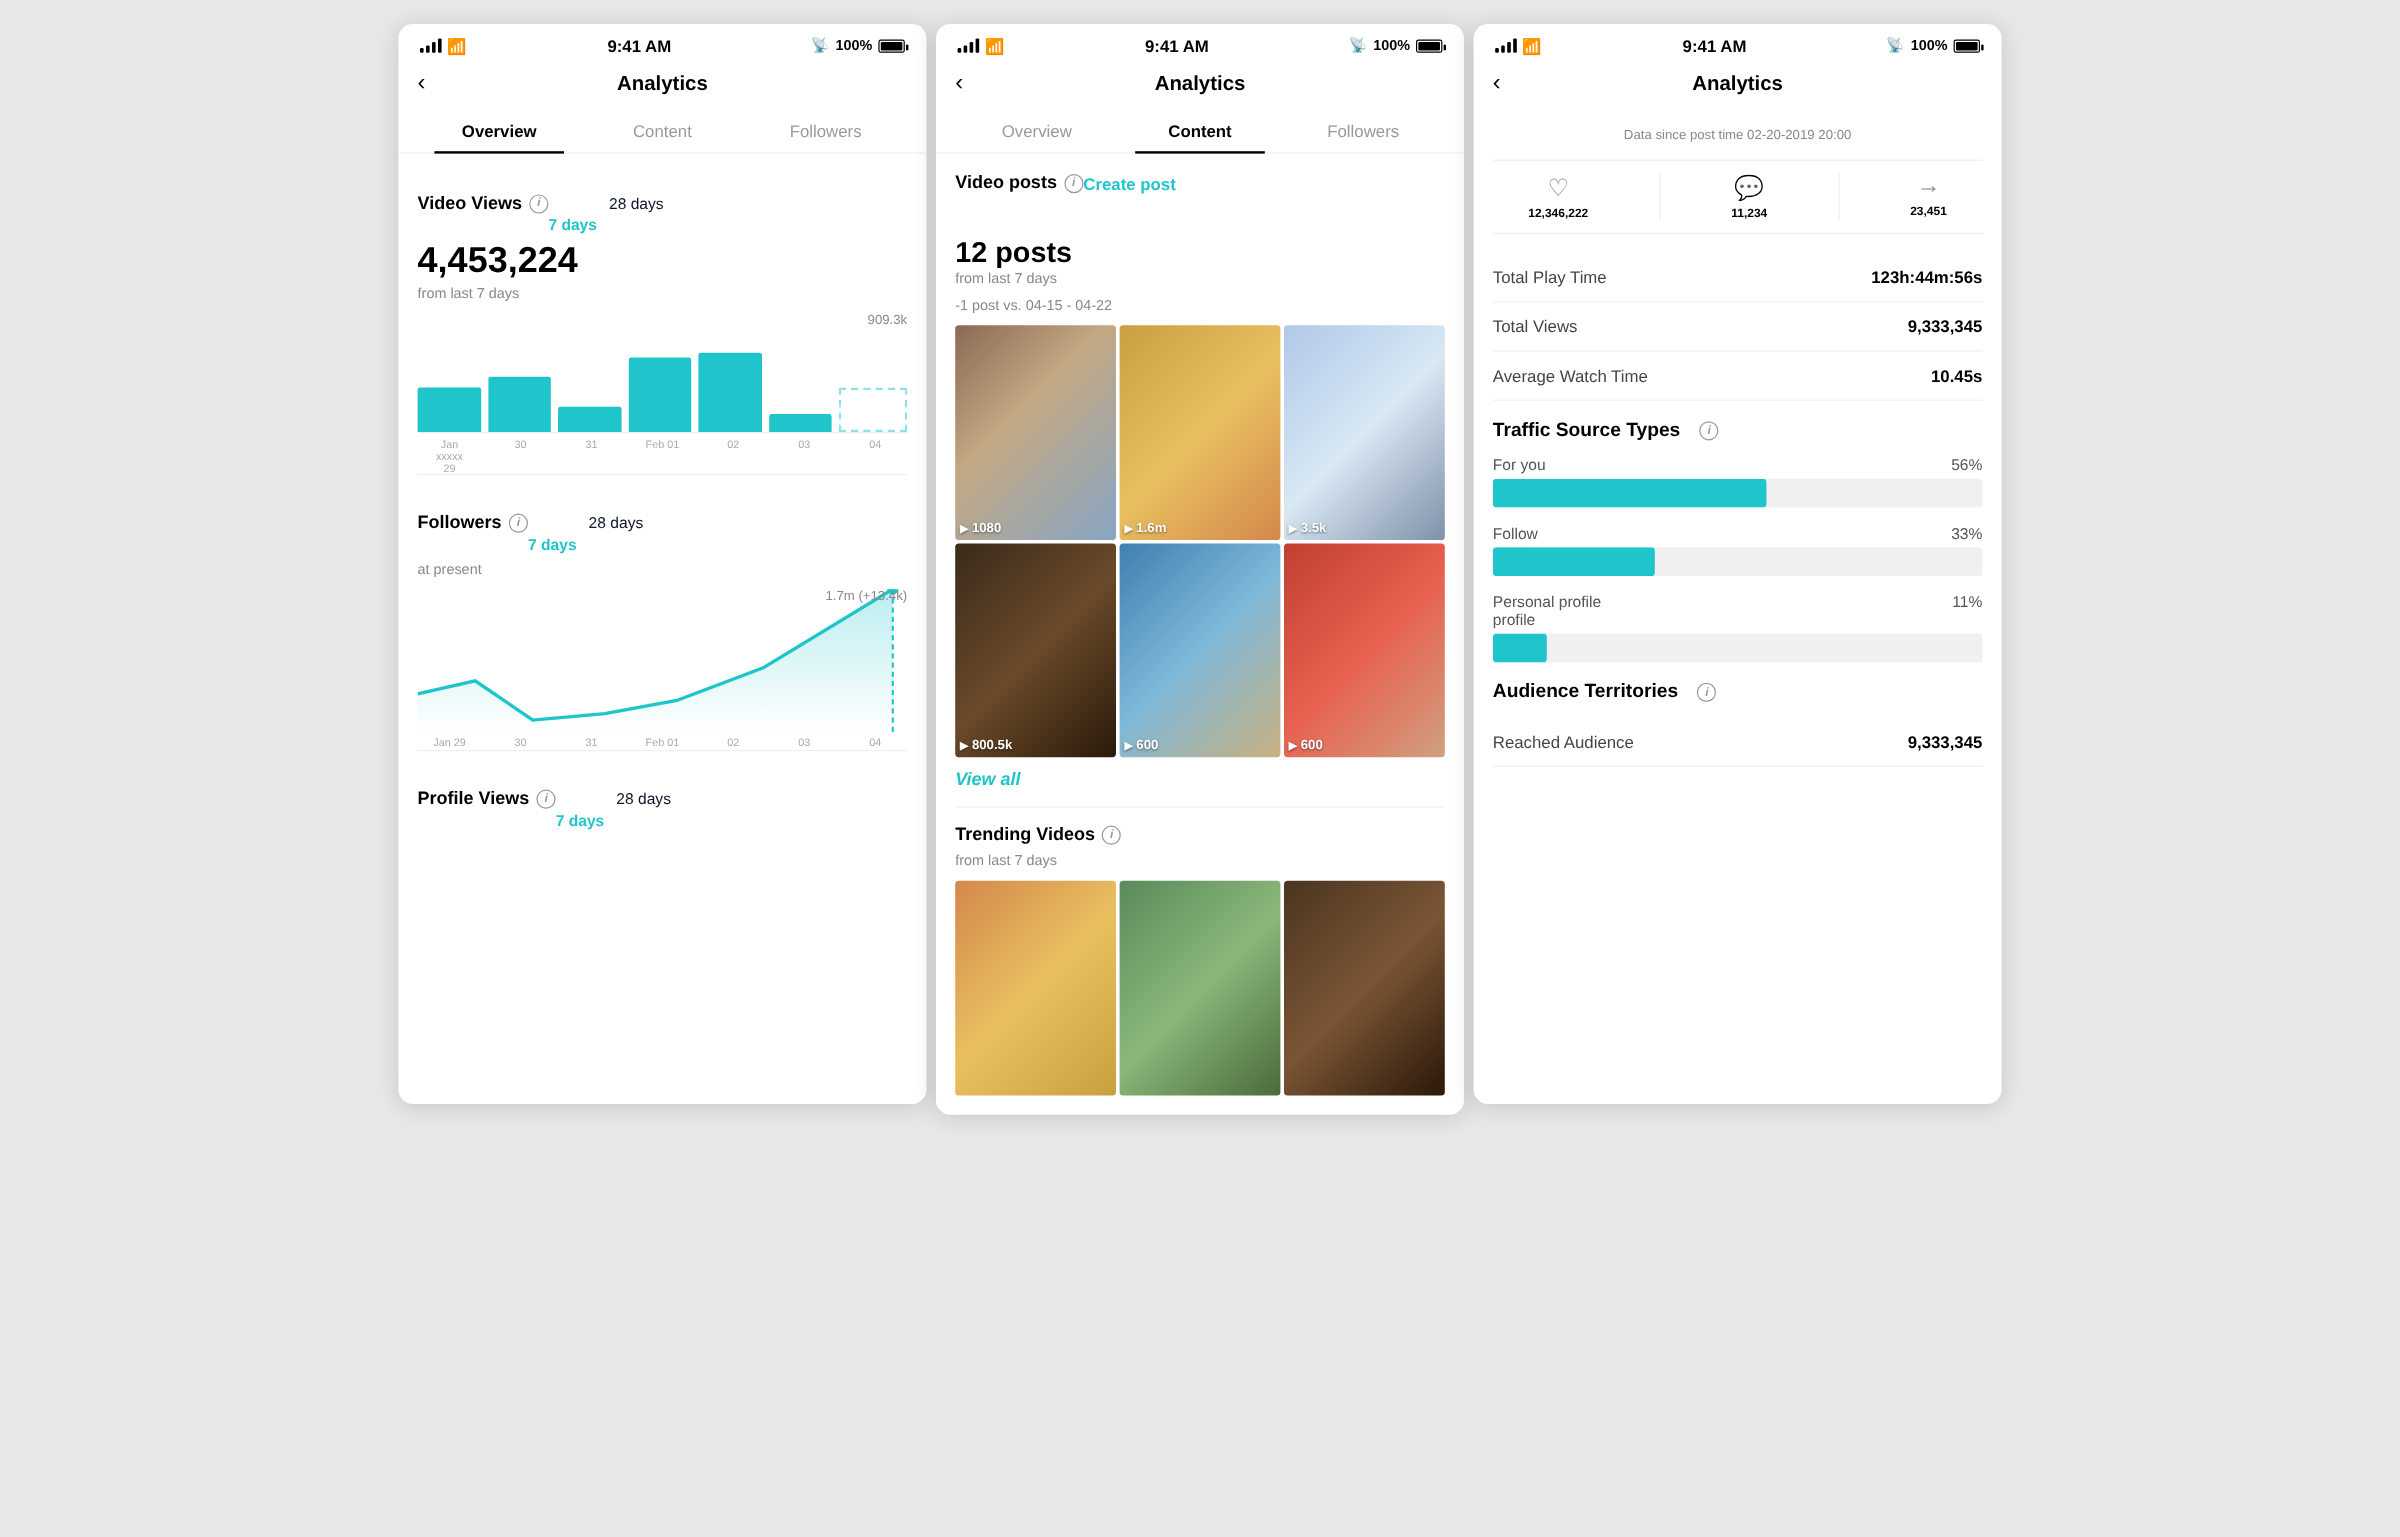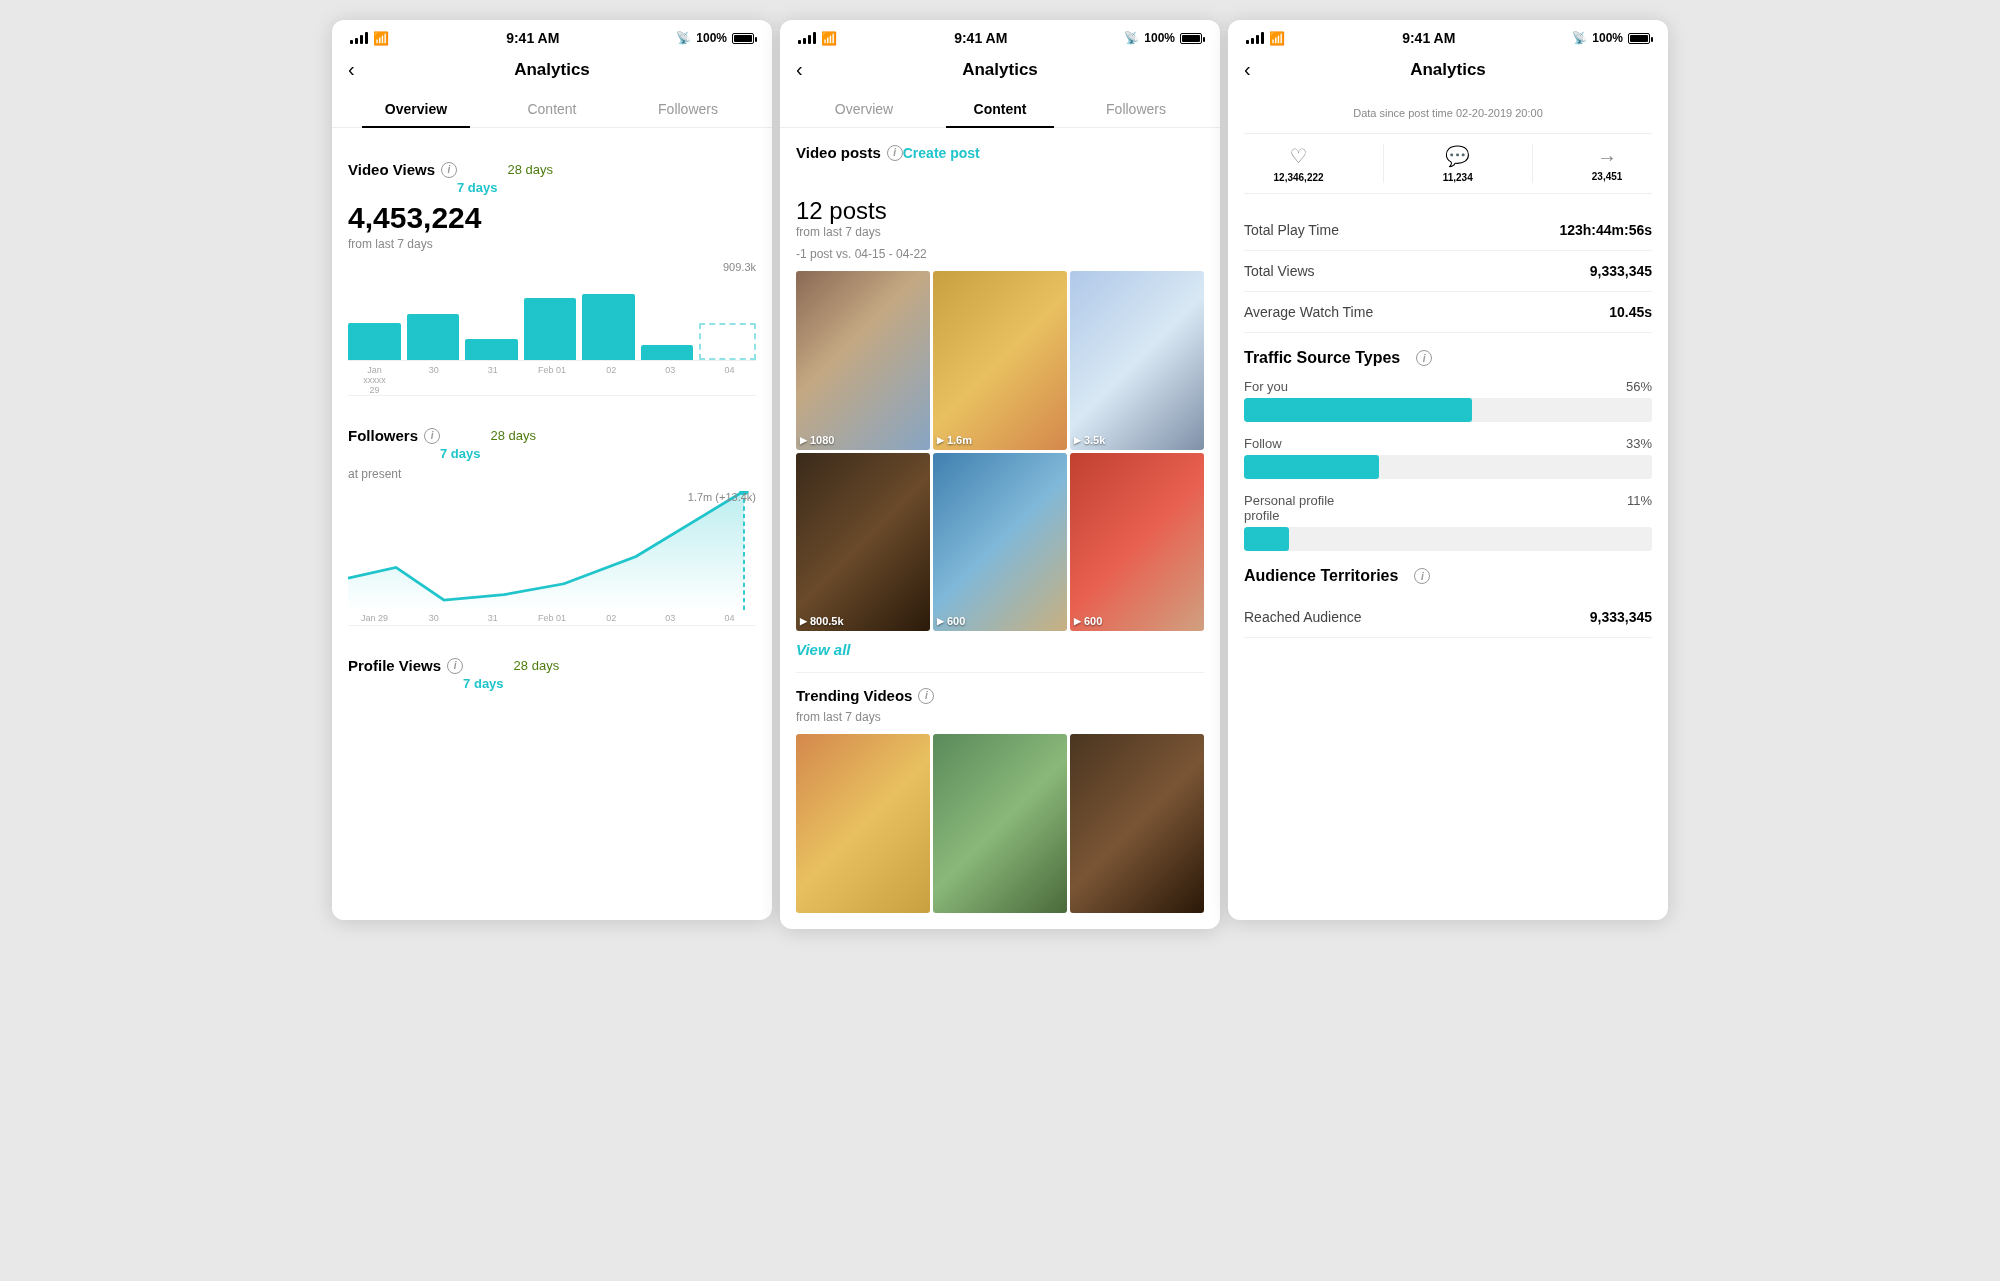--- a/index.html
+++ b/index.html
@@ -100,21 +100,21 @@
       border: 1.5px solid #999;
       display: inline-flex;
       align-items: center;
       justify-content: center;
       font-size: 10px;
       color: #999;
       font-style: italic;
       font-weight: 700;
     }
     .day-buttons { display: flex; gap: 10px; align-items: center; }
-    .day-btn { font-size: 13px; color: #4d7c0f; cursor: pointer; }
+    .day-btn { font-size: 13px; color: #0f172a; cursor: pointer; }
     .day-btn.active { color: #20c5cb; font-weight: 600; margin-top: 36px; }
     .big-number { font-size: 30px; font-weight: 700; margin-bottom: 2px; }
     .sub-text { font-size: 12px; color: #888; margin-bottom: 10px; }
     .chart-area {
       position: relative;
       height: 120px;
       margin-bottom: 4px;
     }
     .chart-label {
       position: absolute;
@@ -280,21 +280,21 @@
     .thumb-city { background: linear-gradient(135deg, #8b6955 0%, #c4a882 40%, #87a5c4 100%); }
     .thumb-food { background: linear-gradient(135deg, #c8a040 0%, #e8c060 50%, #d4884c 100%); }
     .thumb-snow { background: linear-gradient(135deg, #b0c8e8 0%, #d8e8f4 50%, #8090a8 100%); }
     .thumb-hall { background: linear-gradient(135deg, #3a2a1a 0%, #6a4a2a 50%, #2a1a0a 100%); }
     .thumb-venice { background: linear-gradient(135deg, #4080b0 0%, #80b8d8 50%, #c8b080 100%); }
     .thumb-cafe { background: linear-gradient(135deg, #c04030 0%, #e86050 50%, #d0a080 100%); }
     .thumb-food2 { background: linear-gradient(135deg, #d4884c 0%, #e8c060 50%, #c8a040 100%); }
     .thumb-deer { background: linear-gradient(135deg, #5a8a5a 0%, #8ab87a 50%, #4a6a3a 100%); }
     .thumb-hall2 { background: linear-gradient(135deg, #4a3520 0%, #7a5535 50%, #2a1808 100%); }
     .create-post-btn { color: #20c5cb; font-size: 14px; font-weight: 600; cursor: pointer; }
-    .posts-count { font-size: 24px; font-weight: 400; margin-top: 36px; }
+    .posts-count { font-size: 24px; font-weight: 700; margin-top: 36px; }
     .posts-meta { font-size: 12px; color: #888; margin-bottom: 8px; }
   </style>
 </head>
 <body>
 
 <div class="phone">
 
   <div class="status-bar">
     <div class="status-left">
       <div class="signal-bars">

